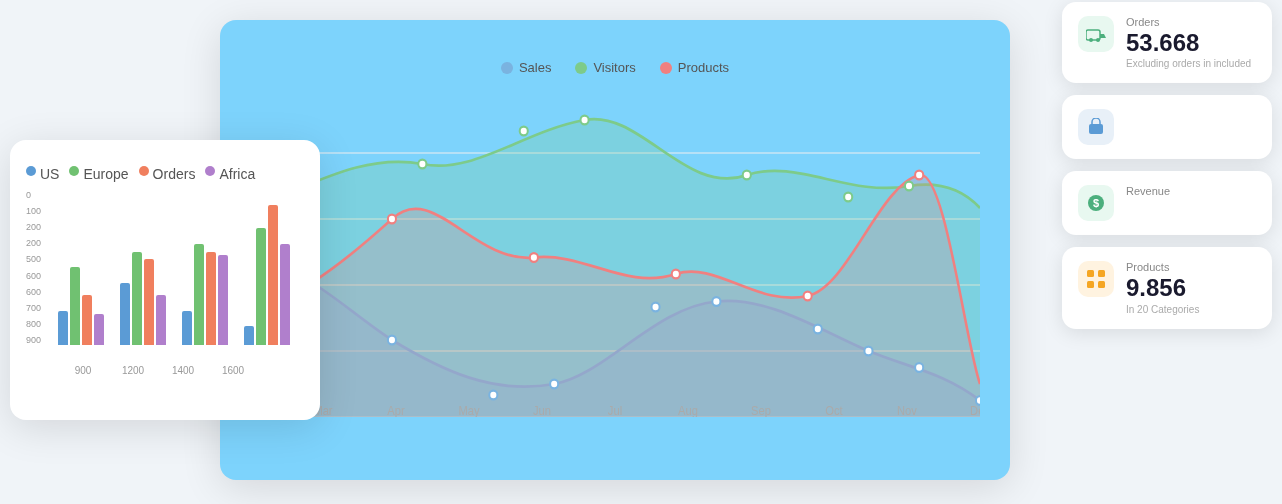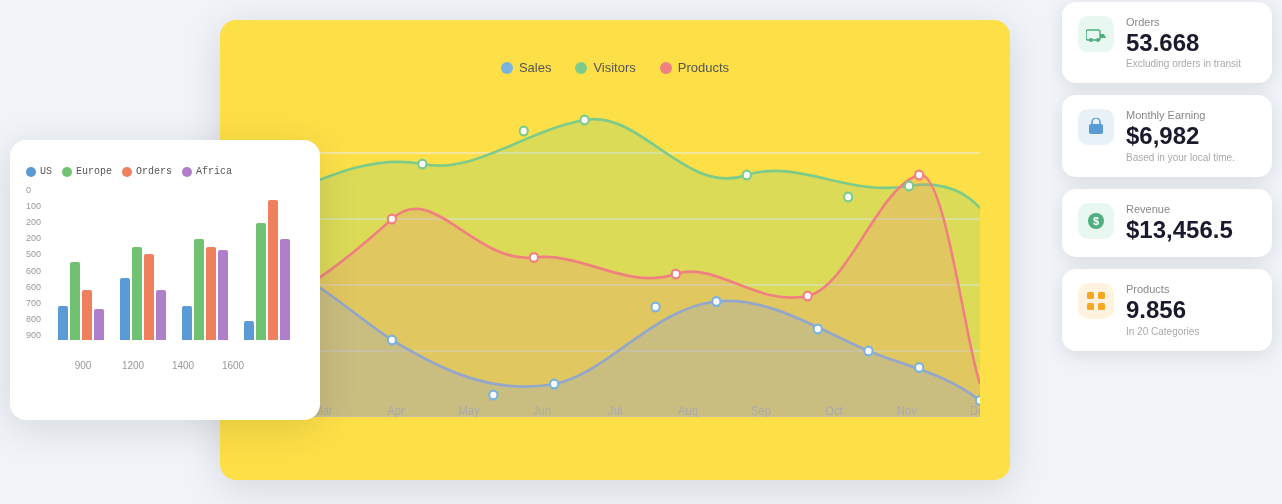--- a/index.html
+++ b/index.html
@@ -12,21 +12,21 @@
       position: relative;
     }
 
     
     .sale-stats-card {
       position: absolute;
       left: 220px;
       top: 20px;
       width: 790px;
       height: 460px;
-      background: #fde047;
+      background: #7dd3fc;
       border-radius: 16px;
       box-shadow: 0 8px 40px rgba(0,0,0,0.12);
       padding: 28px 30px 20px;
       z-index: 2;
     }
 
     .sale-stats-title {
       font-size: 20px;
       font-weight: 600;
       color: #222;
@@ -77,25 +77,24 @@
 
     .bar-legend {
       display: flex;
       gap: 10px;
       margin-bottom: 8px;
       flex-wrap: wrap;
     }
 
     .bar-legend-item {
       display: flex;
-      align-items: flex-end;
+      align-items: flex-start;
       gap: 4px;
-      font-size: 10px;
+      font-size: 14px;
       color: #555;
-      font-family: Liberation Mono, monospace;
     }
 
     .bar-legend-dot {
       width: 10px;
       height: 10px;
       border-radius: 50%;
     }
 
     .bar-chart-wrap {
       display: flex;
@@ -349,46 +348,40 @@
       <svg width="20" height="16" viewBox="0 0 20 16">
           <rect x="0" y="4" width="14" height="10" rx="2" fill="none" stroke="#4caf7d" stroke-width="1.5"></rect>
           <circle cx="5" cy="14" r="2" fill="#4caf7d"></circle>
           <circle cx="12" cy="14" r="2" fill="#4caf7d"></circle>
           <path d="M14 8h4l2 4H14V8z" fill="#4caf7d"></path>
         </svg>
     </div>
     <div class="stat-info">
       <div class="stat-label">Orders</div>
       <div class="stat-value">53.668</div>
-      <div class="stat-sub">Excluding orders in transit</div>
+      <div class="stat-sub">Excluding orders in included</div>
     </div>
   </div>
     <div class="stat-card">
     <div class="stat-icon" style="background:#e8f0f8;">
       <svg width="18" height="18" viewBox="0 0 18 18">
           <rect x="2" y="6" width="14" height="10" rx="2" fill="#5b9bd5"></rect>
           <path d="M5 6V4a4 4 0 018 0v2" fill="none" stroke="#5b9bd5" stroke-width="1.5"></path>
         </svg>
     </div>
-    <div class="stat-info">
-      <div class="stat-label">Monthly Earning</div>
-      <div class="stat-value">$6,982</div>
-      <div class="stat-sub">Based in your local time.</div>
-    </div>
   </div>
     <div class="stat-card">
     <div class="stat-icon" style="background:#e8f8f0;">
       <svg width="18" height="18" viewBox="0 0 18 18">
           <circle cx="9" cy="9" r="8" fill="#4caf7d"></circle>
           <text x="9" y="13" text-anchor="middle" font-size="11" fill="white" font-weight="bold">$</text>
         </svg>
     </div>
     <div class="stat-info">
       <div class="stat-label">Revenue</div>
-      <div class="stat-value">$13,456.5</div>
     </div>
   </div>
     <div class="stat-card">
     <div class="stat-icon" style="background:#fff3e0;">
       <svg width="18" height="18" viewBox="0 0 18 18">
           <rect x="0" y="0" width="7" height="7" rx="1.5" fill="#f5a623"></rect>
           <rect x="11" y="0" width="7" height="7" rx="1.5" fill="#f5a623"></rect>
           <rect x="0" y="11" width="7" height="7" rx="1.5" fill="#f5a623"></rect>
           <rect x="11" y="11" width="7" height="7" rx="1.5" fill="#f5a623"></rect>
         </svg>

